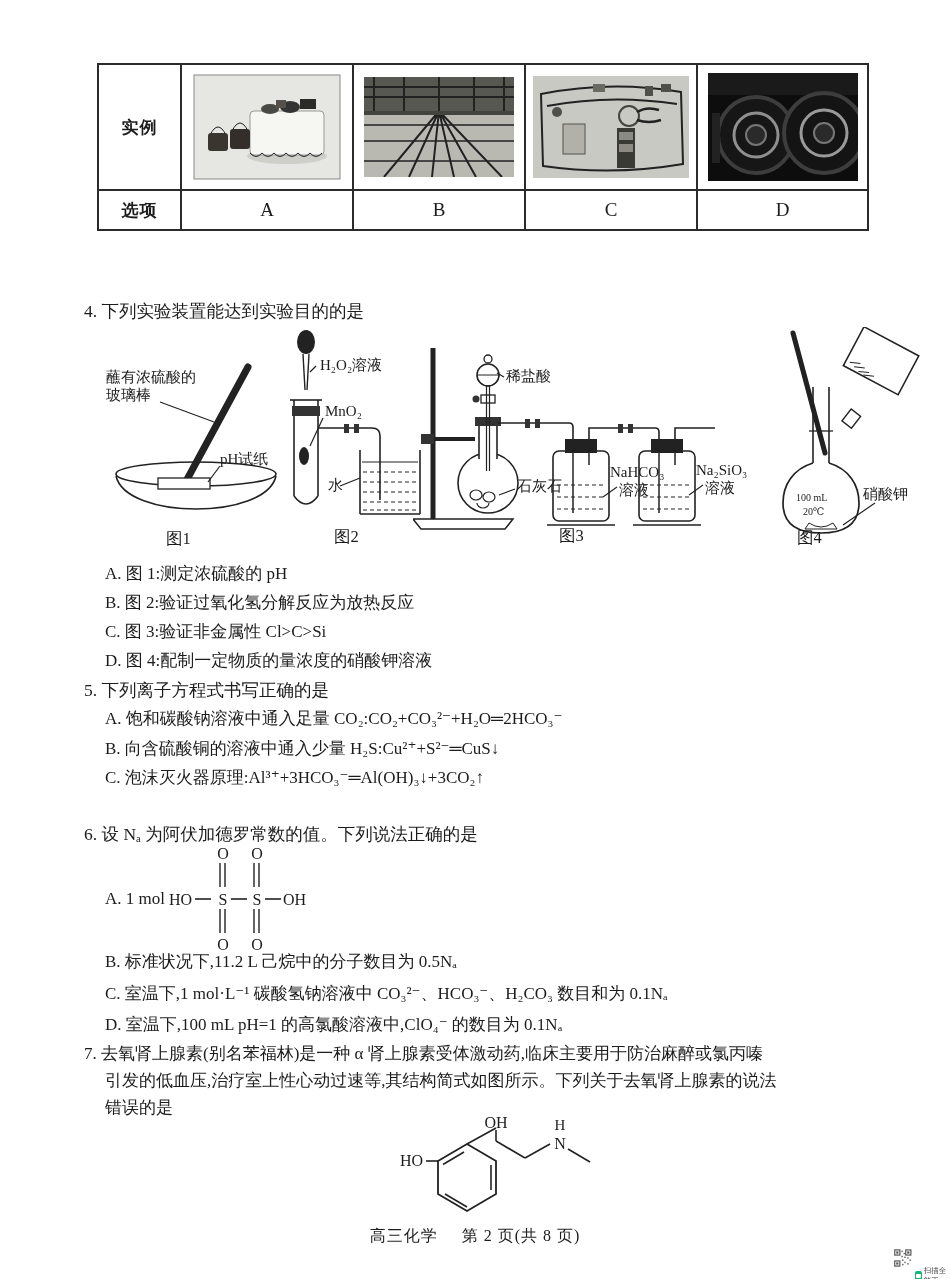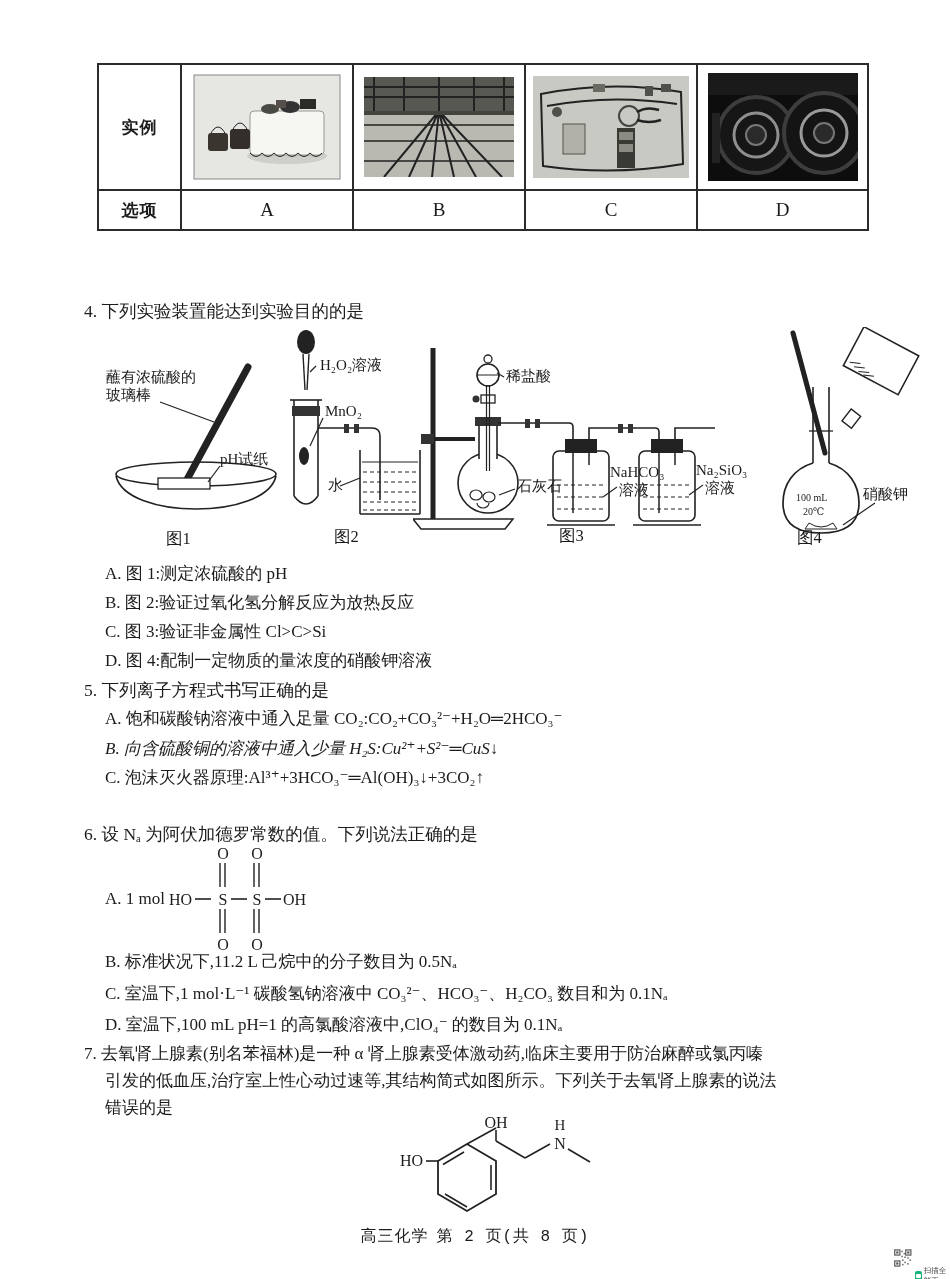--- a/index.html
+++ b/index.html
@@ -26,21 +26,21 @@
   .qline{font-size:17px;line-height:27px;}
   svg text{font-family:"Liberation Serif","DejaVu Serif",serif;fill:#1c1c1c;}
   svg .lbl{font-size:15px;}
   svg .cap{font-size:16.5px;}
   svg .sm{font-size:10px;}
   svg line,svg path,svg rect.o,svg circle.o,svg ellipse.o,svg polygon.o{stroke:#222;fill:none;}
   
   .q6a{position:absolute;left:105px;top:843px;display:flex;align-items:center;font-size:17px;}
   
   .footer{position:absolute;left:0;top:1226px;width:950px;text-align:center;font-size:16px;letter-spacing:1px;}
-  .footer span{margin:0 4px;font-family:Liberation Mono, monospace;}
+  .footer span{margin:0 12px;}
   
   .wm{position:absolute;left:894px;top:1246px;display:flex;align-items:flex-start;gap:3px;}
   .wm-right{display:flex;flex-direction:column;gap:2px;}
   .wm-row{display:flex;align-items:center;gap:2px;margin-top:20px;}
   .wm-badge{width:10px;height:10px;background:#19b47a;border-radius:2px;display:flex;align-items:center;justify-content:center;}
   .wm-badge div{width:5px;height:4px;background:#fff;border-radius:1px;}
   .wm-label{font-size:7.5px;color:#444;font-family:"Liberation Sans",sans-serif;}
   .wm-sub{width:30px;height:3px;background:#d8d8d8;border-radius:1px;}
 </style>
 </head>
@@ -238,21 +238,21 @@
     <text class="cap" x="34" y="216">图4</text>
   </svg>
 
   <div class="abs opt" style="left:105px;top:562px;">A. 图 1:测定浓硫酸的 pH</div>
   <div class="abs opt" style="left:105px;top:591px;">B. 图 2:验证过氧化氢分解反应为放热反应</div>
   <div class="abs opt" style="left:105px;top:620px;">C. 图 3:验证非金属性 Cl&gt;C&gt;Si</div>
   <div class="abs opt" style="left:105px;top:649px;">D. 图 4:配制一定物质的量浓度的硝酸钾溶液</div>
 
   <div class="abs stem" style="left:84px;top:678px;">5. 下列离子方程式书写正确的是</div>
   <div class="abs opt" style="left:105px;top:707px;">A. 饱和碳酸钠溶液中通入足量 CO₂:CO₂+CO₃²⁻+H₂O═2HCO₃⁻</div>
-  <div class="abs opt" style="left:105px;top:737px;font-style:italic;">B. 向含硫酸铜的溶液中通入少量 H₂S:Cu²⁺+S²⁻═CuS↓</div>
+  <div class="abs opt" style="left:105px;top:737px;">B. 向含硫酸铜的溶液中通入少量 H₂S:Cu²⁺+S²⁻═CuS↓</div>
   <div class="abs opt" style="left:105px;top:766px;">C. 泡沫灭火器原理:Al³⁺+3HCO₃⁻═Al(OH)₃↓+3CO₂↑</div>
 
   <div class="abs stem" style="left:84px;top:822px;">6. 设 Nₐ 为阿伏加德罗常数的值。下列说法正确的是</div>
 
   <div class="q6a">
     <span>A. 1 mol</span>
     <svg width="150" height="112" viewBox="0 0 150 112" style="margin:0 2px;">
       <text x="56" y="16" text-anchor="middle" font-size="16">O</text>
       <text x="90" y="16" text-anchor="middle" font-size="16">O</text>
       <line x1="53" y1="20" x2="53" y2="44" stroke-width="1.4"></line>

